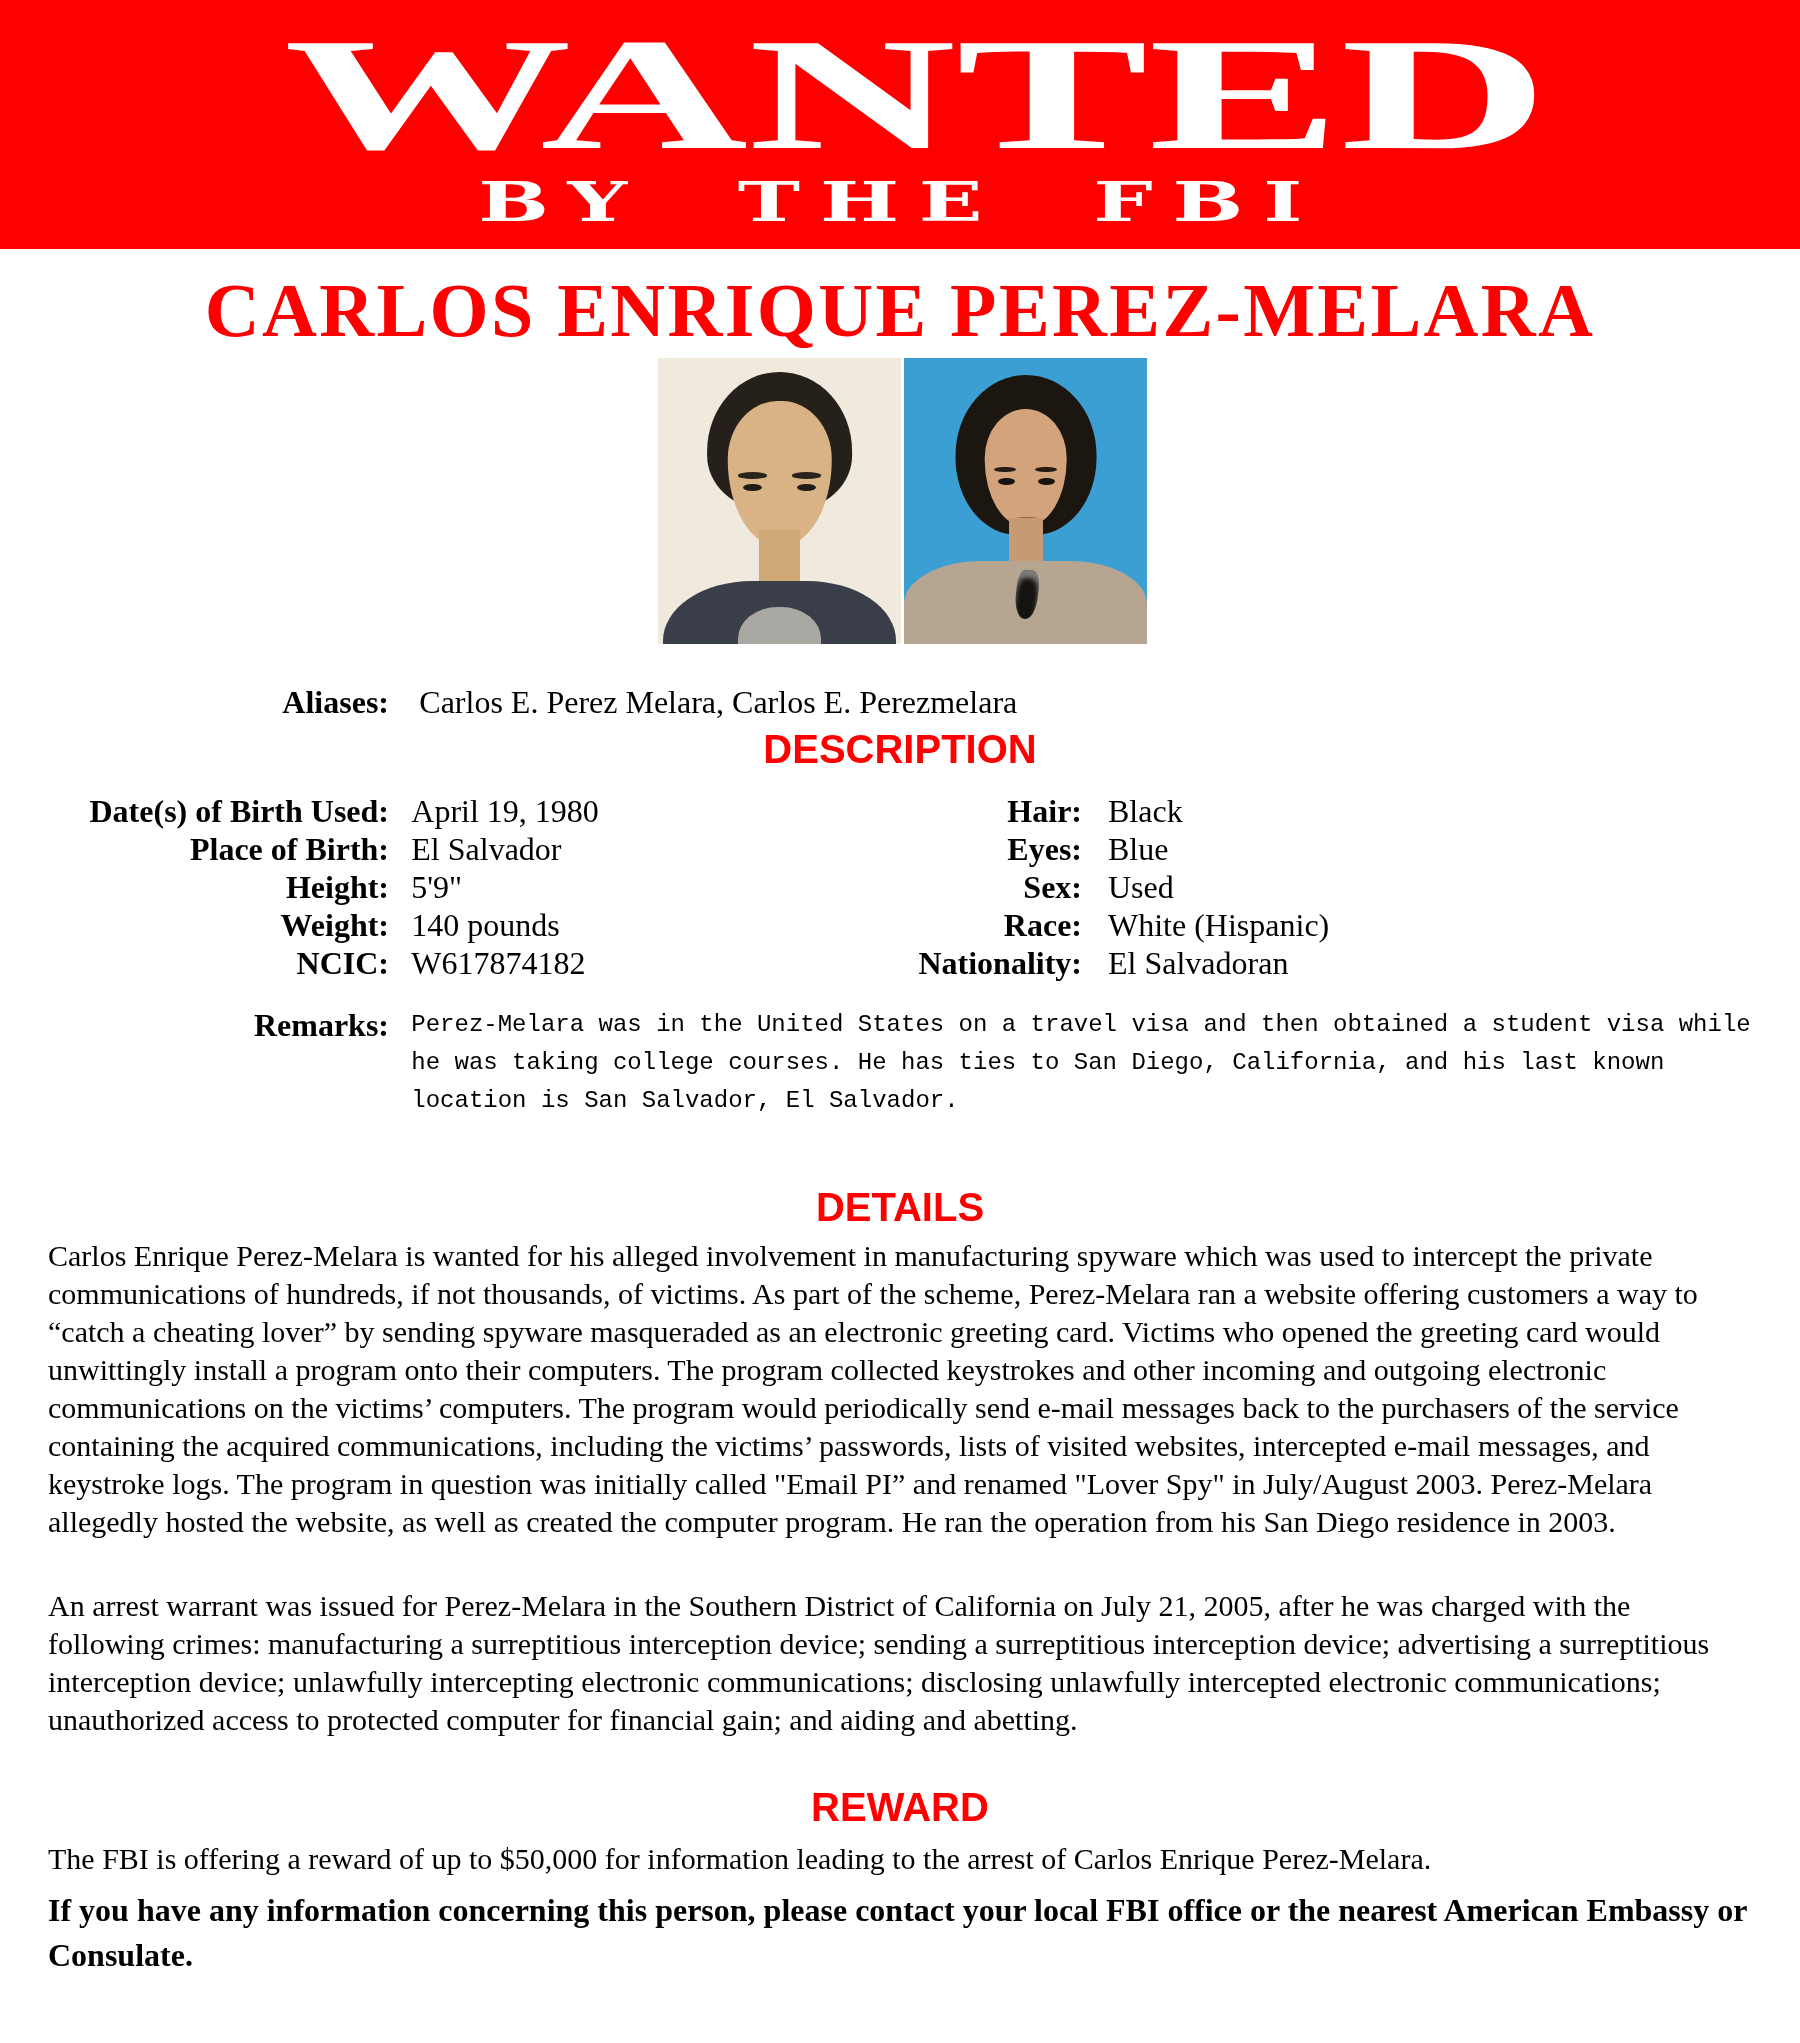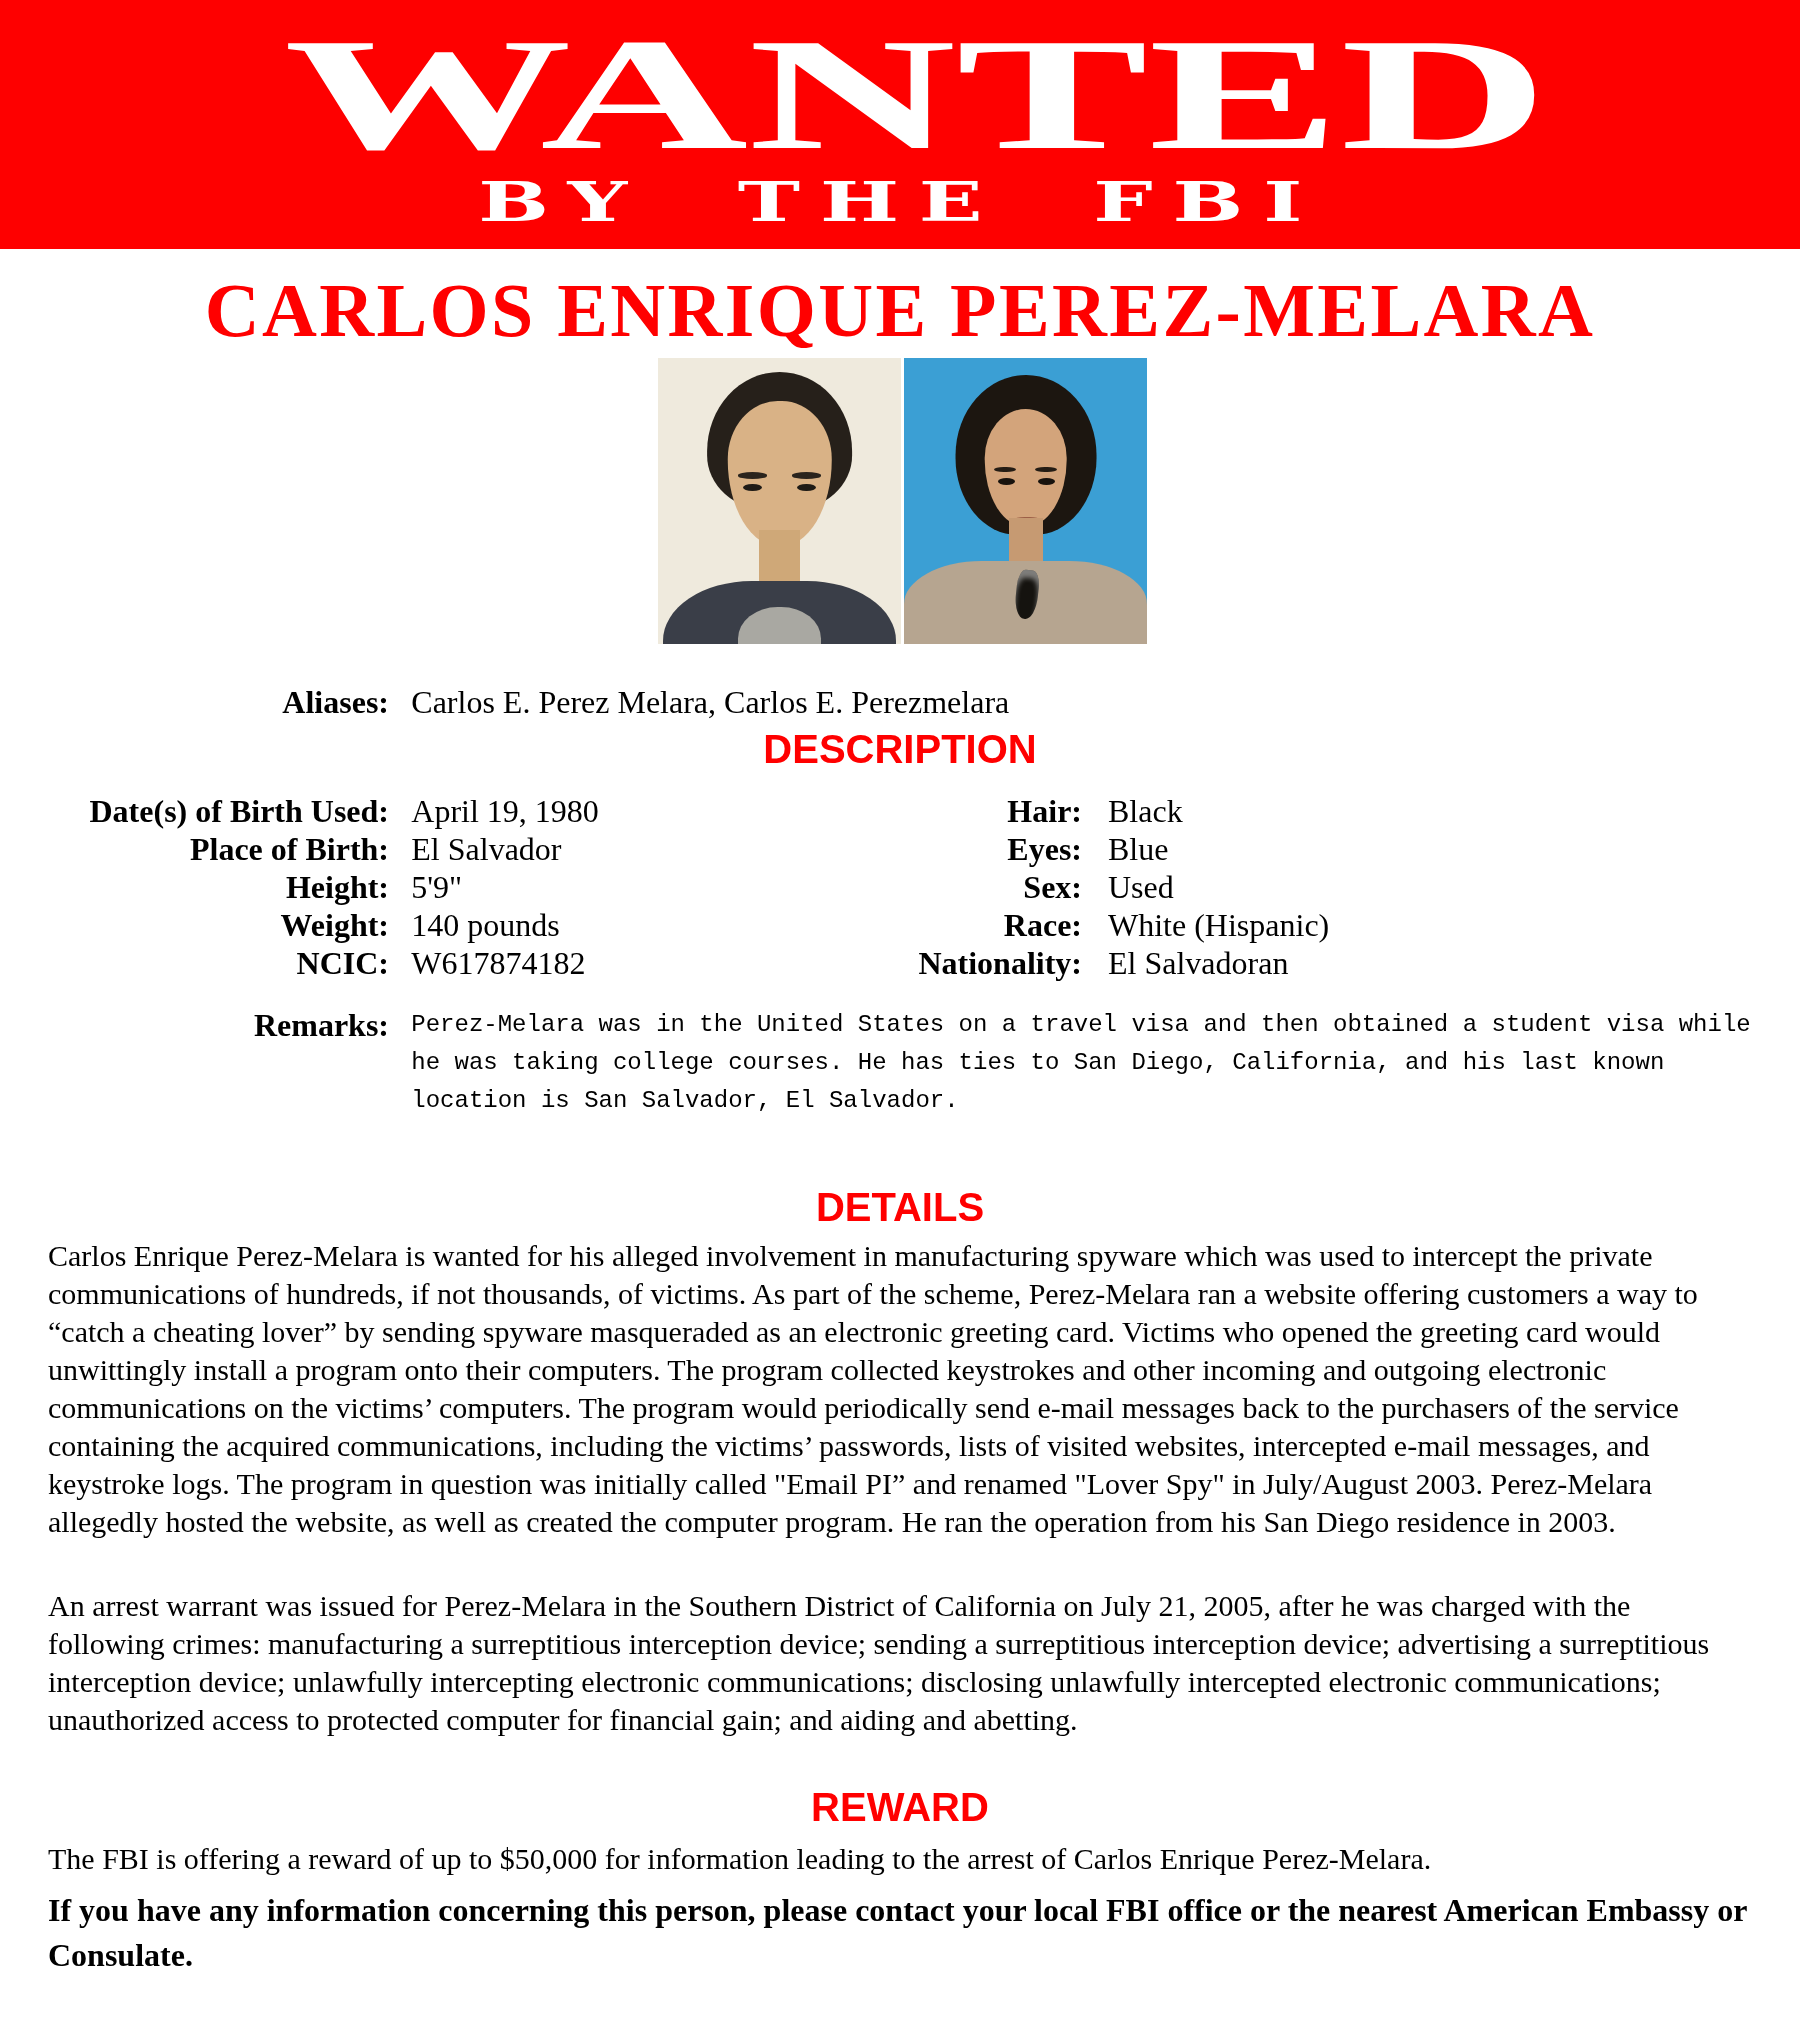--- a/index.html
+++ b/index.html
@@ -65,21 +65,21 @@
   .pR .mouth { left:45%; top:55.5%; width:11%; height:2.6%; background:#9c5f46; border-radius:40%; }
   .pR .neck  { left:43%; top:56%; width:14%; height:18%; background:#c69a72; }
   .pR .sweater { left:0; bottom:0; width:100%; height:29%; background:#b6a590; border-radius:32% 32% 0 0 / 52% 52% 0 0; }
   .pR .sunglasses { left:46%; top:74%; width:9%; height:17%; background:#15130f; border-radius:35% 35% 48% 48%; transform:rotate(6deg); box-shadow:inset 0 8px 4.8px rgba(255,255,255,.45); }
 
   
   .kv-row { display:flex; font-size:32px; line-height:38px; }
   .kv-row .lbl { width:341px; text-align:right; font-weight:bold; flex:none; }
   .kv-row .val { margin-left:22.3px; white-space:nowrap; }
 
-  .aliases-row { position:absolute; top:683px; left:48px; }
+  .aliases-row { position:absolute; top:683px; left:48px;gap:8px; }
 
   .section-heading {
     position:absolute; left:0; width:100%; text-align:center;
     font-family:"Liberation Sans", sans-serif; font-weight:bold;
     color:#ff0000; font-size:40px; line-height:43px;
   }
   .heading-description { top:728px; }
   .heading-details     { top:1186px; }
   .heading-reward      { top:1786px; }
 

